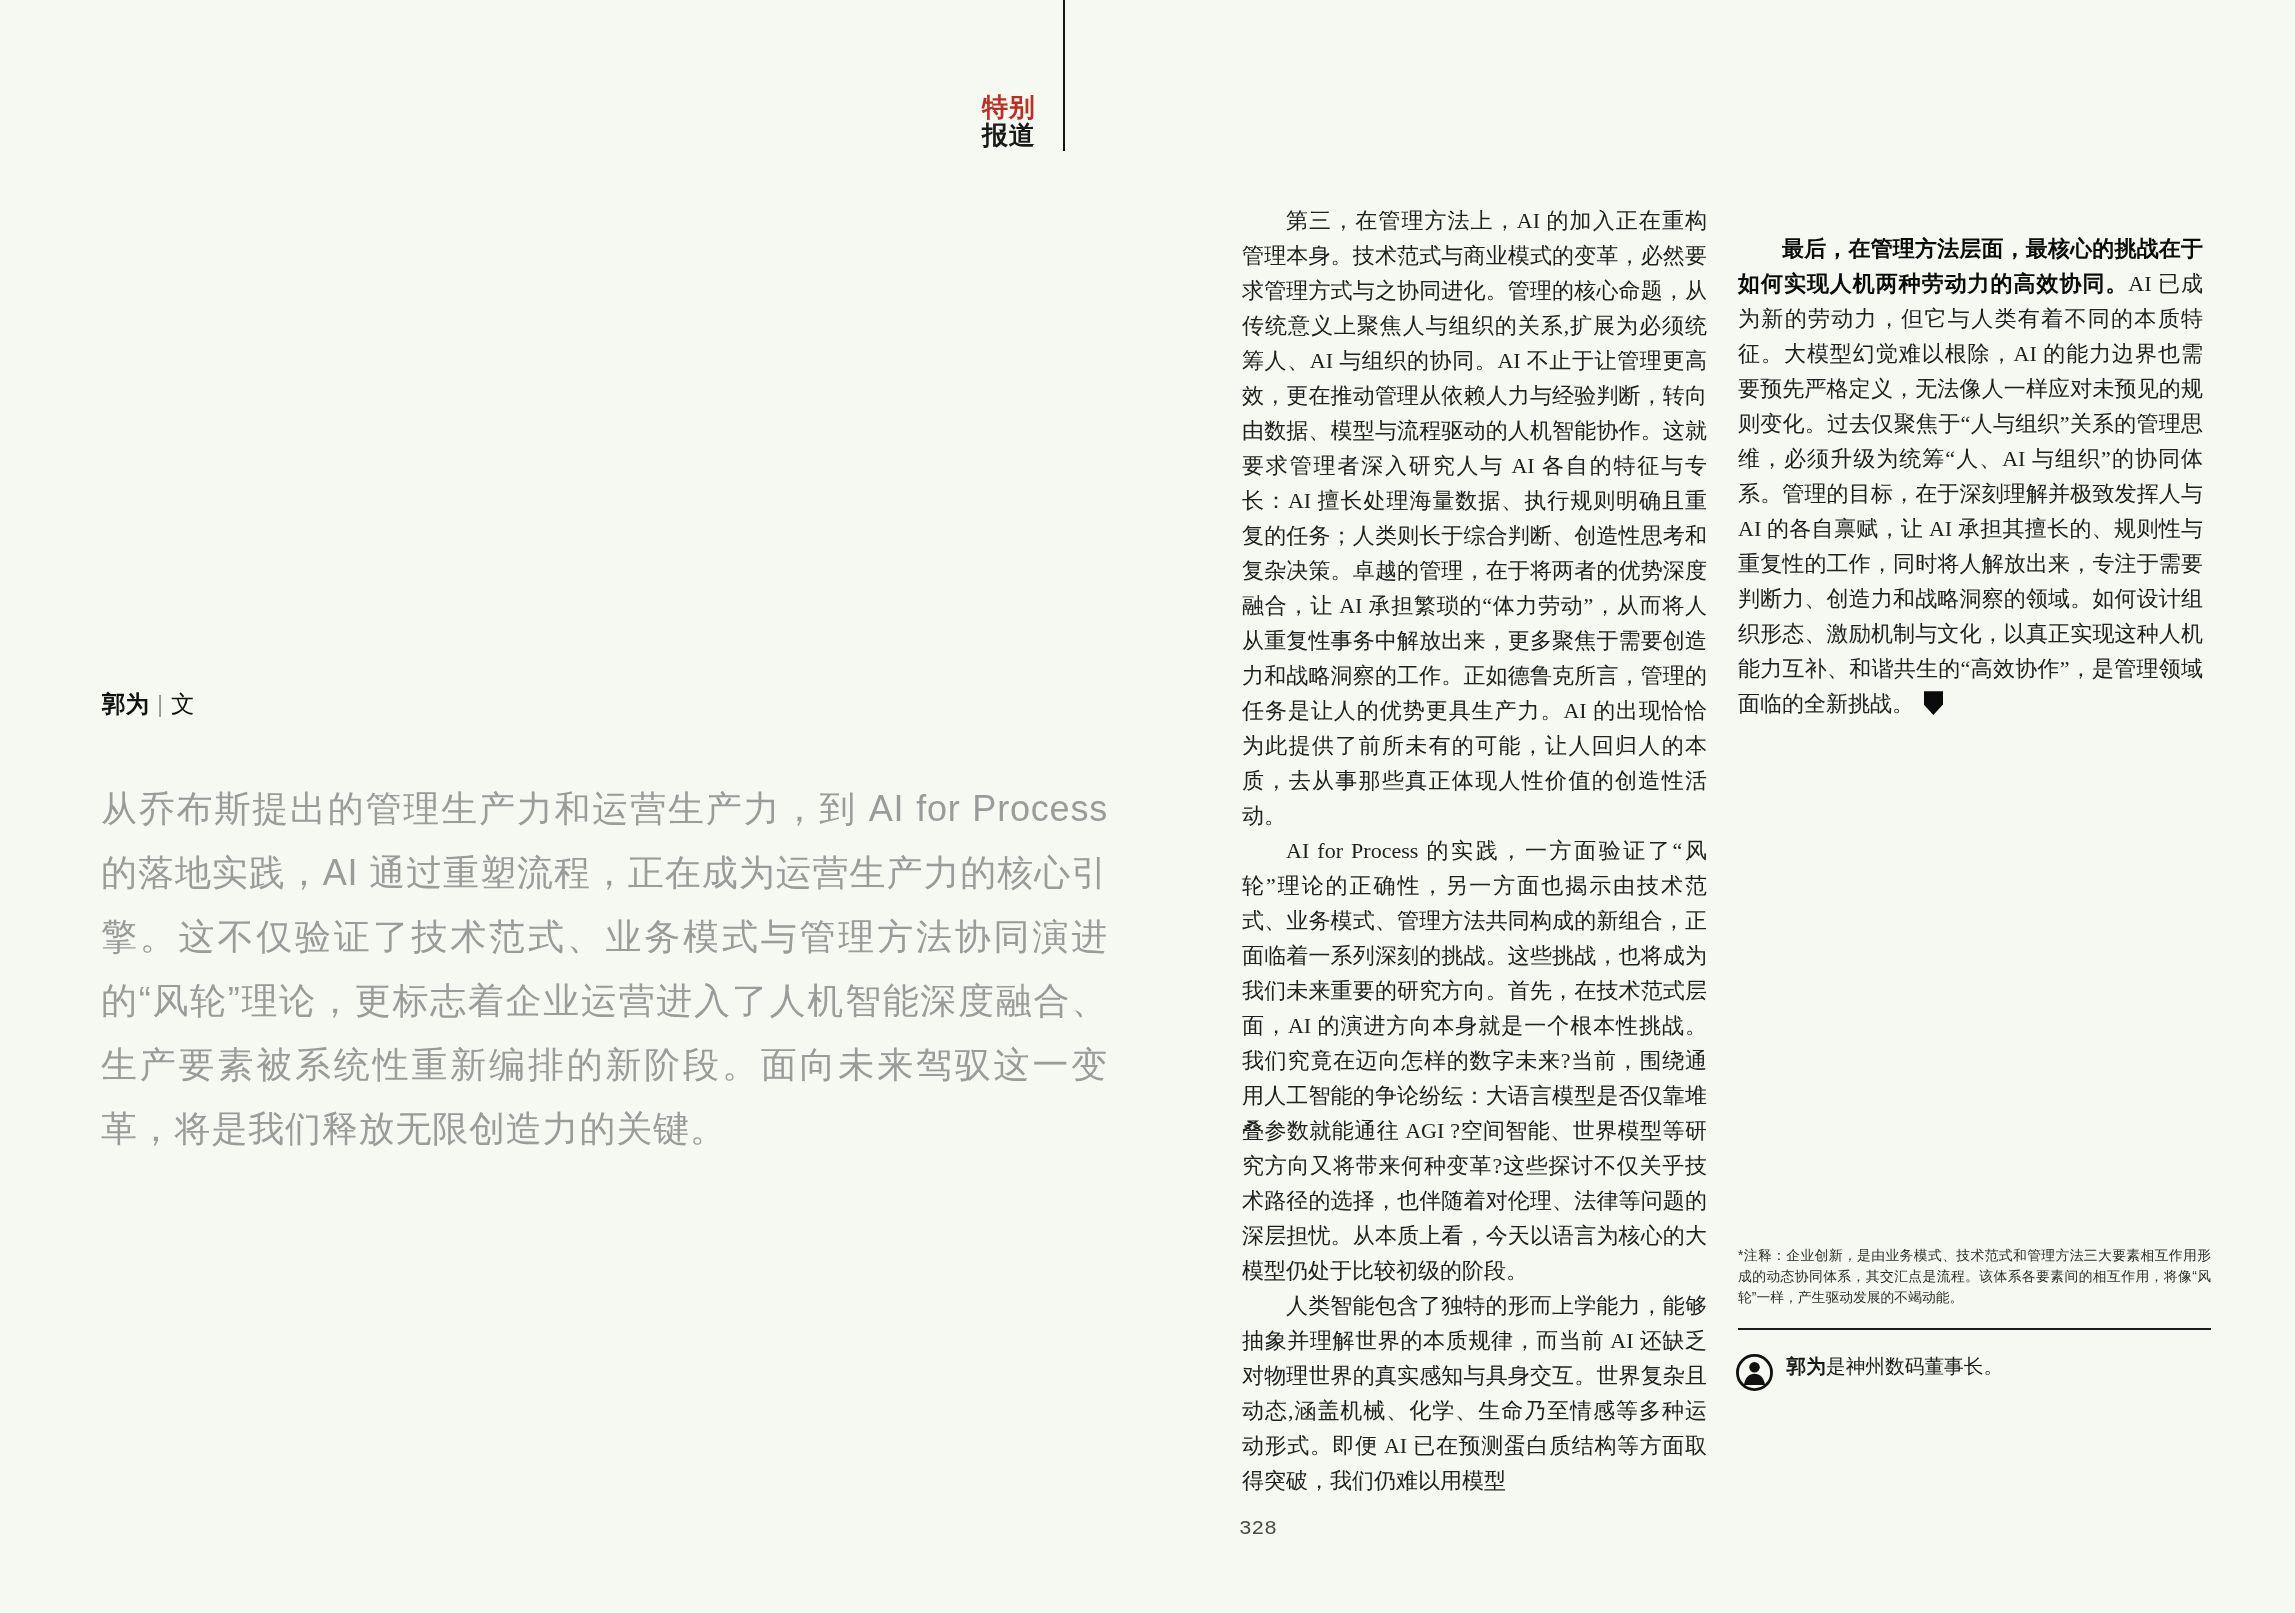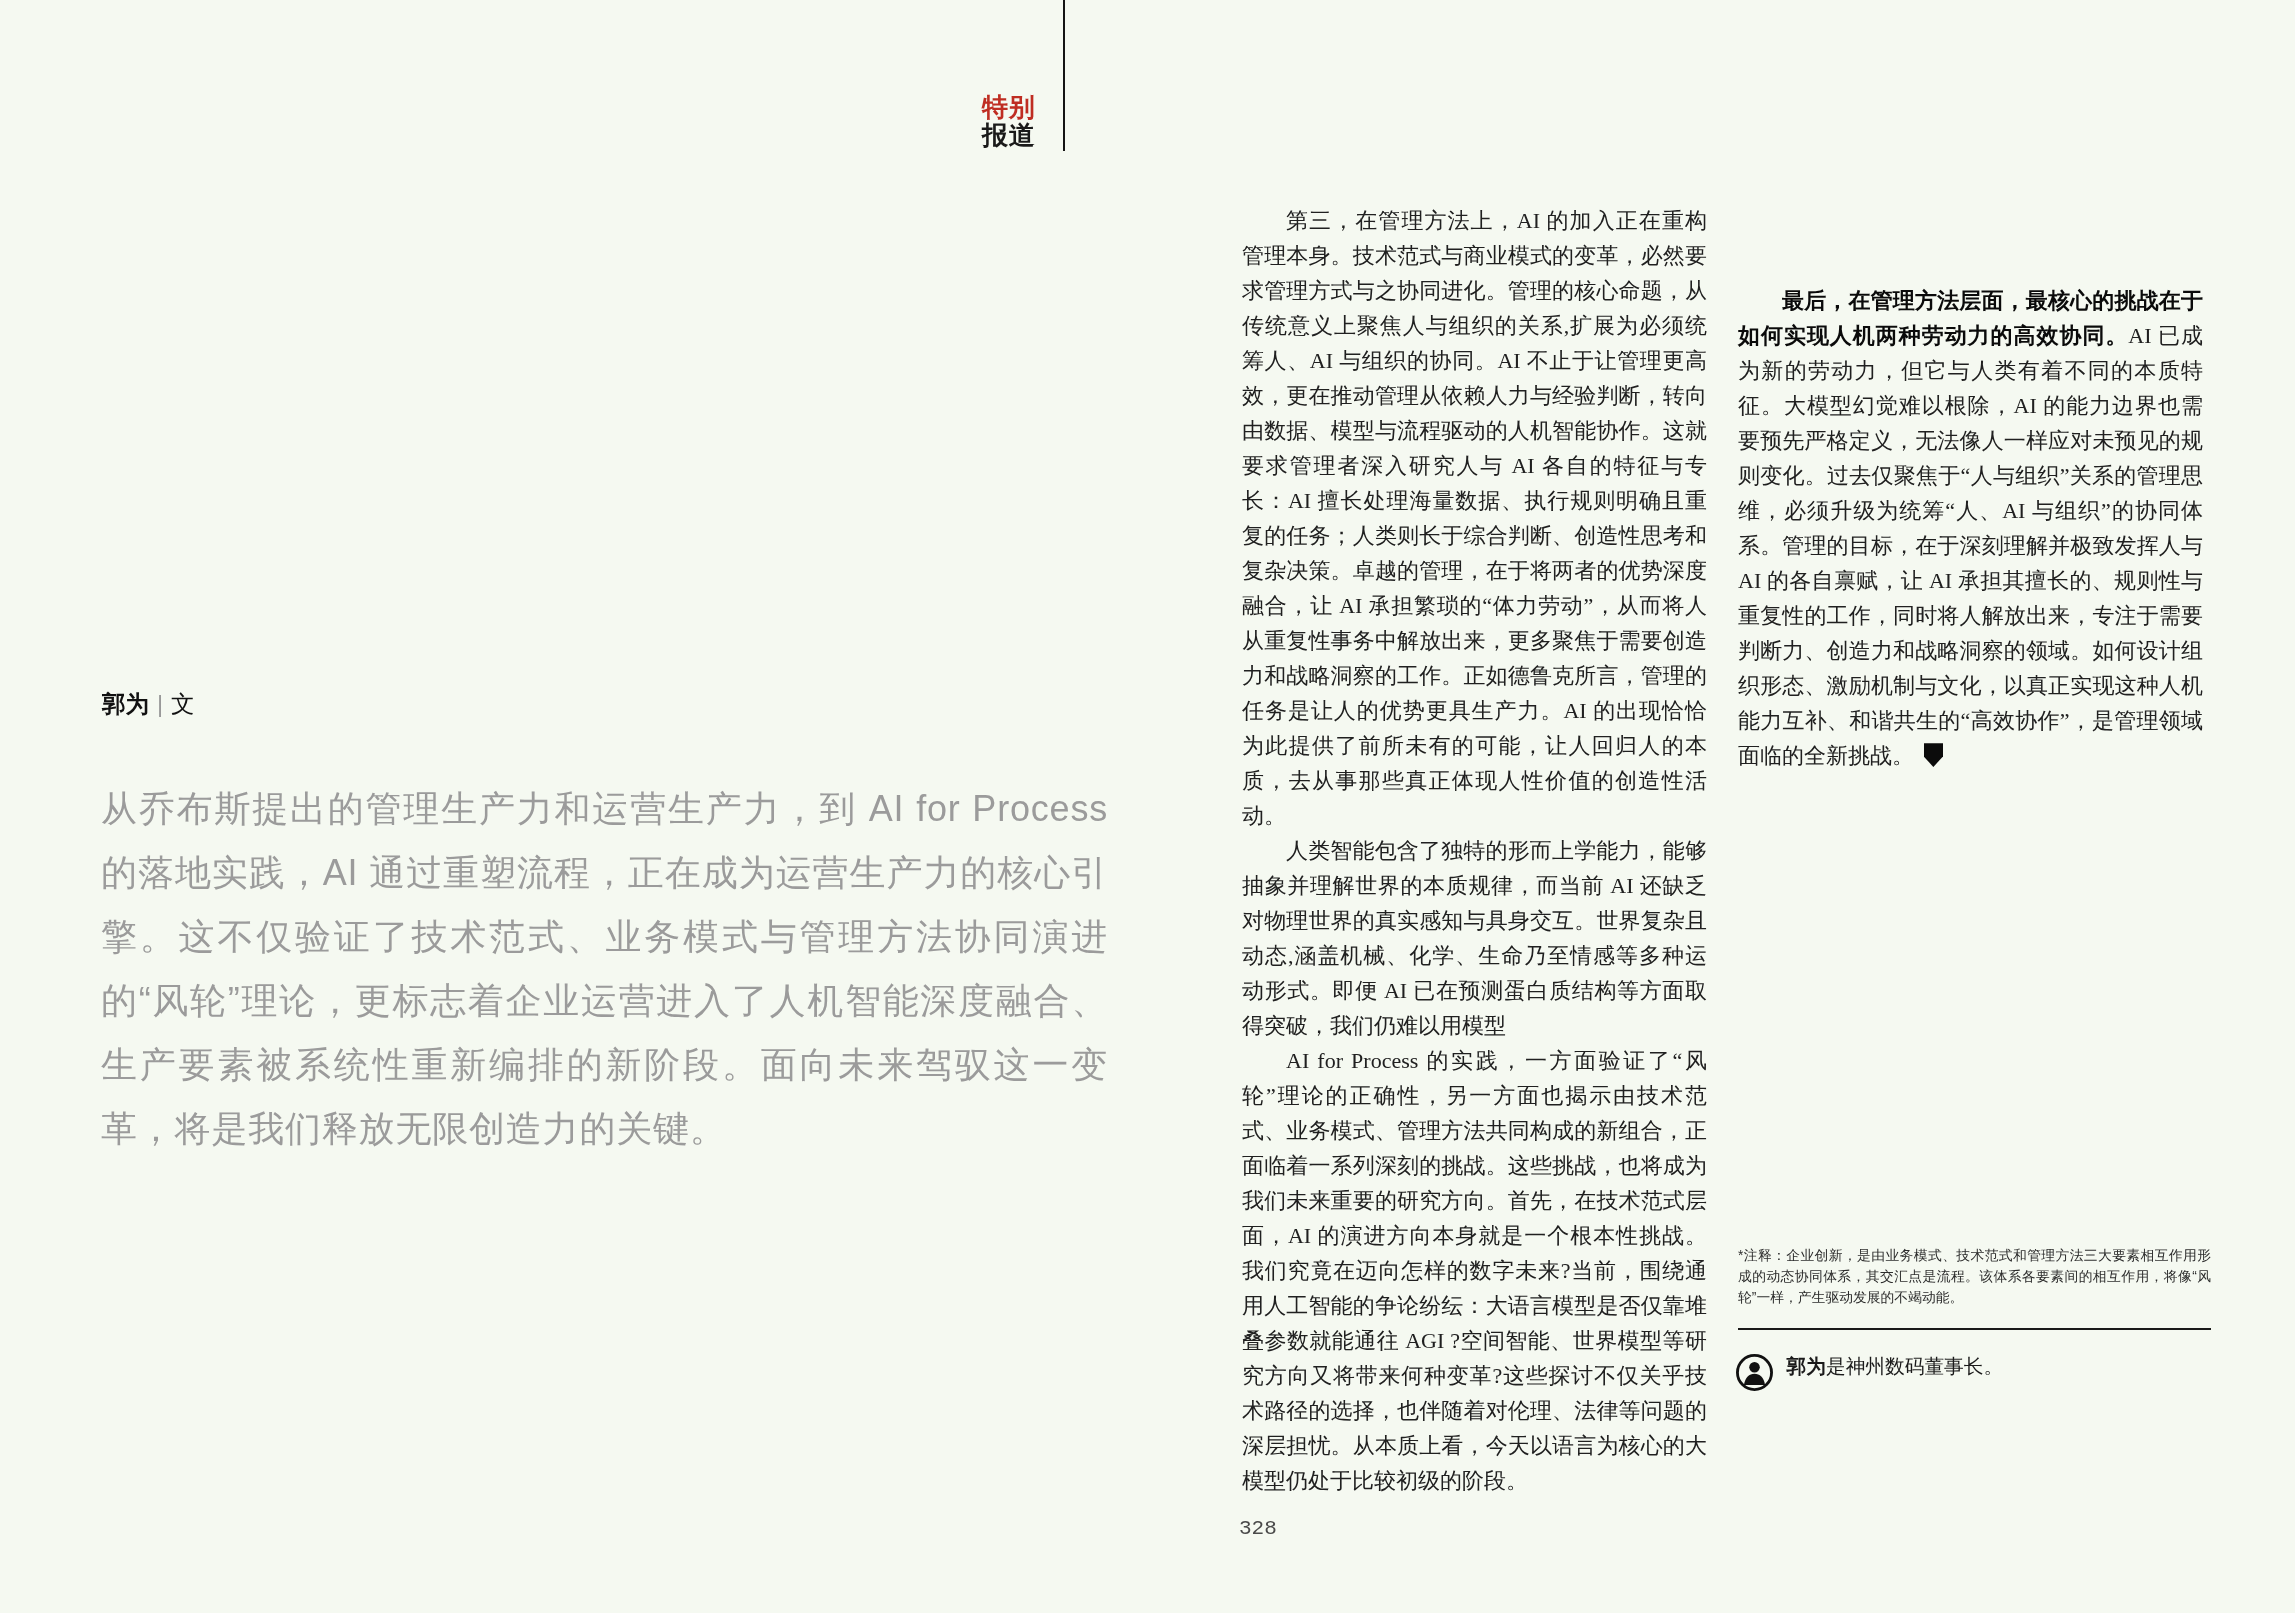--- a/index.html
+++ b/index.html
@@ -22,21 +22,21 @@
   
   .intro{position:absolute;left:101px;top:777px;width:1007px;
          font-size:36px;line-height:64px;color:#9b9b9b;text-align:justify;letter-spacing:0.8px}
   
   .col{position:absolute;top:203px;width:465px;font-family:Liberation Serif, serif;
        font-size:22px;line-height:35px;color:#202020;text-align:justify}
   .col1{left:1242px}
   .col2{left:1738px}
   .col p{margin:0;padding:0}
   .col p.ind{text-indent:2em}
-  .col p.gap{margin-top:80px}
+  .col p.gap{margin-top:28px}
   .col b{color:#0a0a0a}
   .shield{display:inline-block;width:19.7px;height:23.6px;background:#0b0b0b;margin-left:9.5px;
           vertical-align:-3.9px;clip-path:polygon(0% 0%,100% 0%,100% 55%,50% 100%,0% 55%)}
   
   .footnote{position:absolute;left:1738px;top:1245px;width:473px;
             font-size:13.8px;line-height:21px;color:#2c2c2c;text-align:justify}
   .bio-rule{position:absolute;left:1738px;top:1328px;width:473px;height:1.6px;background:#1a1a1a}
   .bio{position:absolute;left:1735px;top:1353px;width:520px;display:flex;
        font-family:"Liberation Serif",serif;font-size:19.7px;color:#1a1a1a}
   .bio-icon{width:39px;height:39px;margin-right:12.6px;flex:0 0 auto}
@@ -58,22 +58,22 @@
 </h1>
 
 <div class="byline">
   <b>郭为</b><span class="sep">|</span><span class="role">文</span>
 </div>
 
 <div class="intro">从乔布斯提出的管理生产力和运营生产力，到 AI for Process 的落地实践，AI 通过重塑流程，正在成为运营生产力的核心引擎。这不仅验证了技术范式、业务模式与管理方法协同演进的“风轮”理论，更标志着企业运营进入了人机智能深度融合、生产要素被系统性重新编排的新阶段。面向未来驾驭这一变革，将是我们释放无限创造力的关键。</div>
 
 <div class="col col1">
   <p class="ind">第三，在管理方法上，AI 的加入正在重构管理本身。技术范式与商业模式的变革，必然要求管理方式与之协同进化。管理的核心命题，从传统意义上聚焦人与组织的关系,扩展为必须统筹人、AI 与组织的协同。AI 不止于让管理更高效，更在推动管理从依赖人力与经验判断，转向由数据、模型与流程驱动的人机智能协作。这就要求管理者深入研究人与 AI 各自的特征与专长：AI 擅长处理海量数据、执行规则明确且重复的任务；人类则长于综合判断、创造性思考和复杂决策。卓越的管理，在于将两者的优势深度融合，让 AI 承担繁琐的“体力劳动”，从而将人从重复性事务中解放出来，更多聚焦于需要创造力和战略洞察的工作。正如德鲁克所言，管理的任务是让人的优势更具生产力。AI 的出现恰恰为此提供了前所未有的可能，让人回归人的本质，去从事那些真正体现人性价值的创造性活动。</p>
+  <p class="ind">AI for Process 的实践，一方面验证了“风轮”理论的正确性，另一方面也揭示由技术范式、业务模式、管理方法共同构成的新组合，正面临着一系列深刻的挑战。这些挑战，也将成为我们未来重要的研究方向。首先，在技术范式层面，AI 的演进方向本身就是一个根本性挑战。我们究竟在迈向怎样的数字未来?当前，围绕通用人工智能的争论纷纭：大语言模型是否仅靠堆叠参数就能通往 AGI ?空间智能、世界模型等研究方向又将带来何种变革?这些探讨不仅关乎技术路径的选择，也伴随着对伦理、法律等问题的深层担忧。从本质上看，今天以语言为核心的大模型仍处于比较初级的阶段。</p>
   <p class="ind">人类智能包含了独特的形而上学能力，能够抽象并理解世界的本质规律，而当前 AI 还缺乏对物理世界的真实感知与具身交互。世界复杂且动态,涵盖机械、化学、生命乃至情感等多种运动形式。即便 AI 已在预测蛋白质结构等方面取得突破，我们仍难以用模型</p>
-  <p class="ind">AI for Process 的实践，一方面验证了“风轮”理论的正确性，另一方面也揭示由技术范式、业务模式、管理方法共同构成的新组合，正面临着一系列深刻的挑战。这些挑战，也将成为我们未来重要的研究方向。首先，在技术范式层面，AI 的演进方向本身就是一个根本性挑战。我们究竟在迈向怎样的数字未来?当前，围绕通用人工智能的争论纷纭：大语言模型是否仅靠堆叠参数就能通往 AGI ?空间智能、世界模型等研究方向又将带来何种变革?这些探讨不仅关乎技术路径的选择，也伴随着对伦理、法律等问题的深层担忧。从本质上看，今天以语言为核心的大模型仍处于比较初级的阶段。</p>
 </div>
 
 <div class="col col2">
   <p class="ind gap"><b>最后，在管理方法层面，最核心的挑战在于如何实现人机两种劳动力的高效协同。</b><span>AI 已成为新的劳动力，但它与人类有着不同的本质特征。大模型幻觉难以根除，AI 的能力边界也需要预先严格定义，无法像人一样应对未预见的规则变化。过去仅聚焦于“人与组织”关系的管理思维，必须升级为统筹“人、AI 与组织”的协同体系。管理的目标，在于深刻理解并极致发挥人与 AI 的各自禀赋，让 AI 承担其擅长的、规则性与重复性的工作，同时将人解放出来，专注于需要判断力、创造力和战略洞察的领域。如何设计组织形态、激励机制与文化，以真正实现这种人机能力互补、和谐共生的“高效协作”，是管理领域面临的全新挑战。</span><span class="shield"></span></p>
 </div>
 
 <div class="footnote">*注释：企业创新，是由业务模式、技术范式和管理方法三大要素相互作用形成的动态协同体系，其交汇点是流程。该体系各要素间的相互作用，将像“风轮”一样，产生驱动发展的不竭动能。</div>
 
 <div class="bio-rule"></div>
 <div class="bio">

